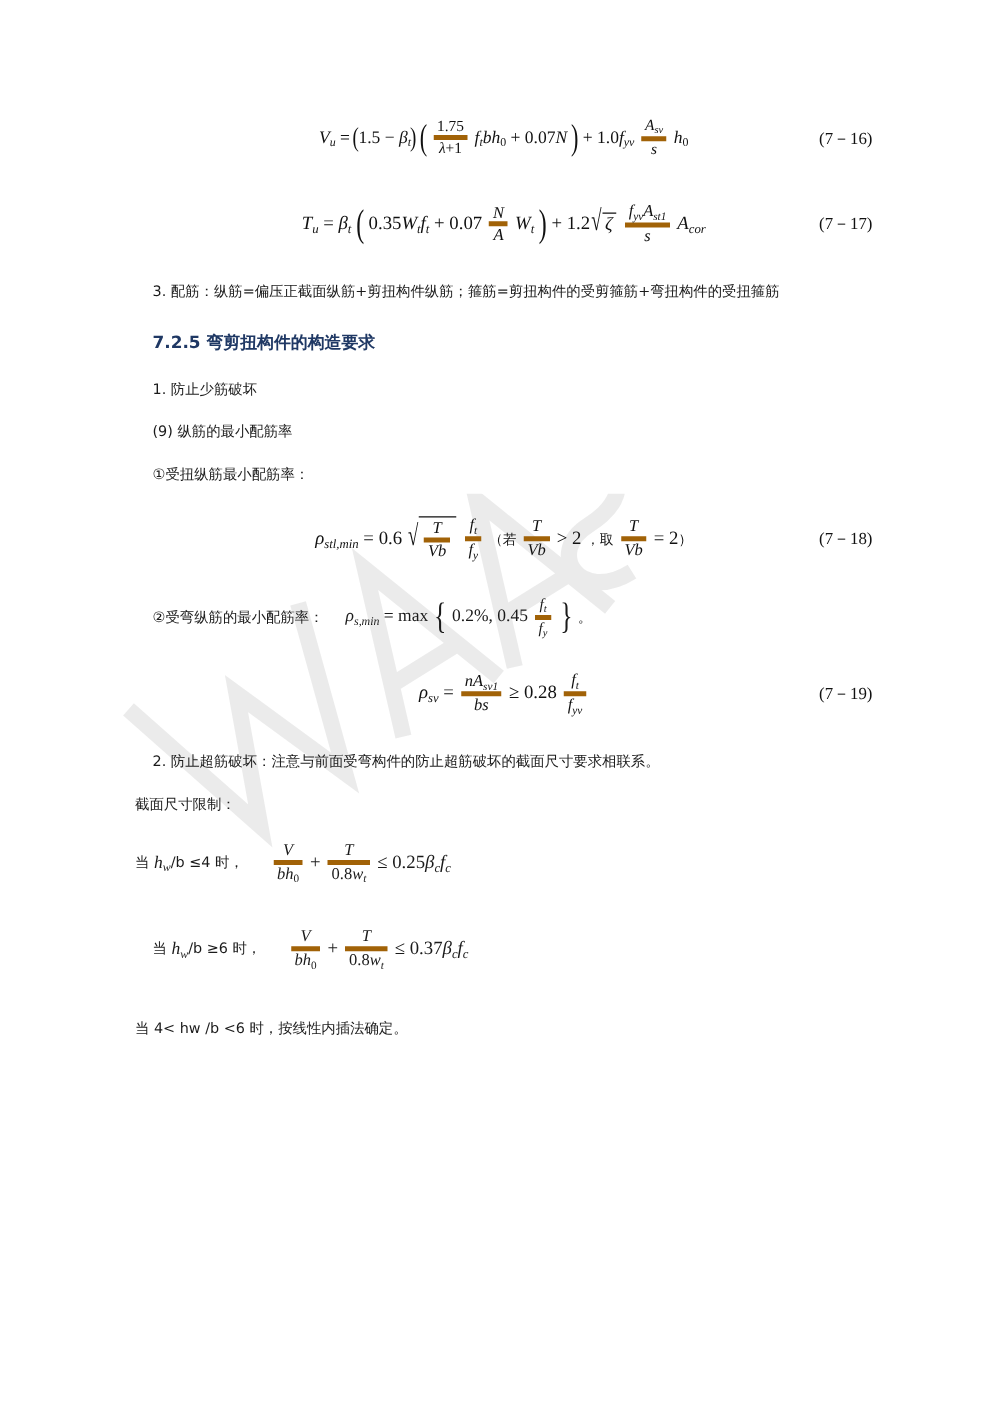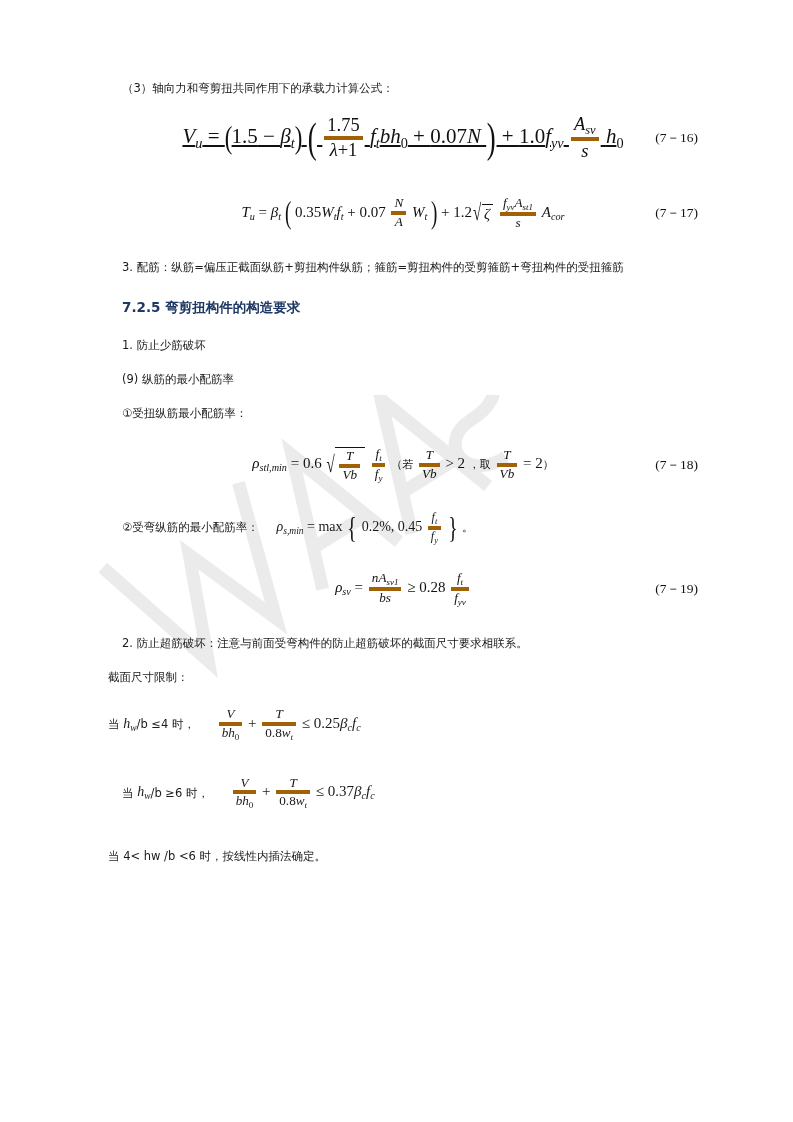--- a/index.html
+++ b/index.html
@@ -169,25 +169,24 @@
         <path d="M30 40 L70 175 L110 75 L150 175 L190 40"></path>
         <path d="M205 175 L250 45 L295 175 M222 135 L278 135"></path>
         <path d="M310 175 L355 45 L400 175 M327 135 L383 135"></path>
         <path d="M420 70 C470 70 470 110 420 110 C380 110 380 160 430 160"></path>
       </g>
     </svg>
   </div>
 
   <div class="content">
 
-    <p class="para indent">（3）轴向力和弯剪扭共同作用下的承载力计算公式：</p>
 
     <div class="formula-row">
       <div class="formula-center">
-        <span class="inline-math" style="font-size:21px;text-decoration:underline;">
+        <span class="inline-math" style="font-size:14px;">
           <span class="mi">V</span><span class="sub">u</span> =
           <span class="paren-med">(</span><span class="mn">1.5</span> − <span class="mi">β</span><span class="sub">t</span><span class="paren-med">)</span>
           <span class="paren-big">(</span>
           <span class="frac"><span class="num"><span class="mn">1.75</span></span><span class="den"><span class="mi">λ</span>+<span class="mn">1</span></span></span>
           <span class="mi">f</span><span class="sub">t</span><span class="mi">bh</span><span class="subn">0</span> + <span class="mn">0.07</span><span class="mi">N</span>
           <span class="paren-big">)</span>
           + <span class="mn">1.0</span><span class="mi">f</span><span class="sub">yv</span>
           <span class="frac"><span class="num"><span class="mi">A</span><span class="sub">sv</span></span><span class="den"><span class="mi">s</span></span></span>
           <span class="mi">h</span><span class="subn">0</span>
         </span>

